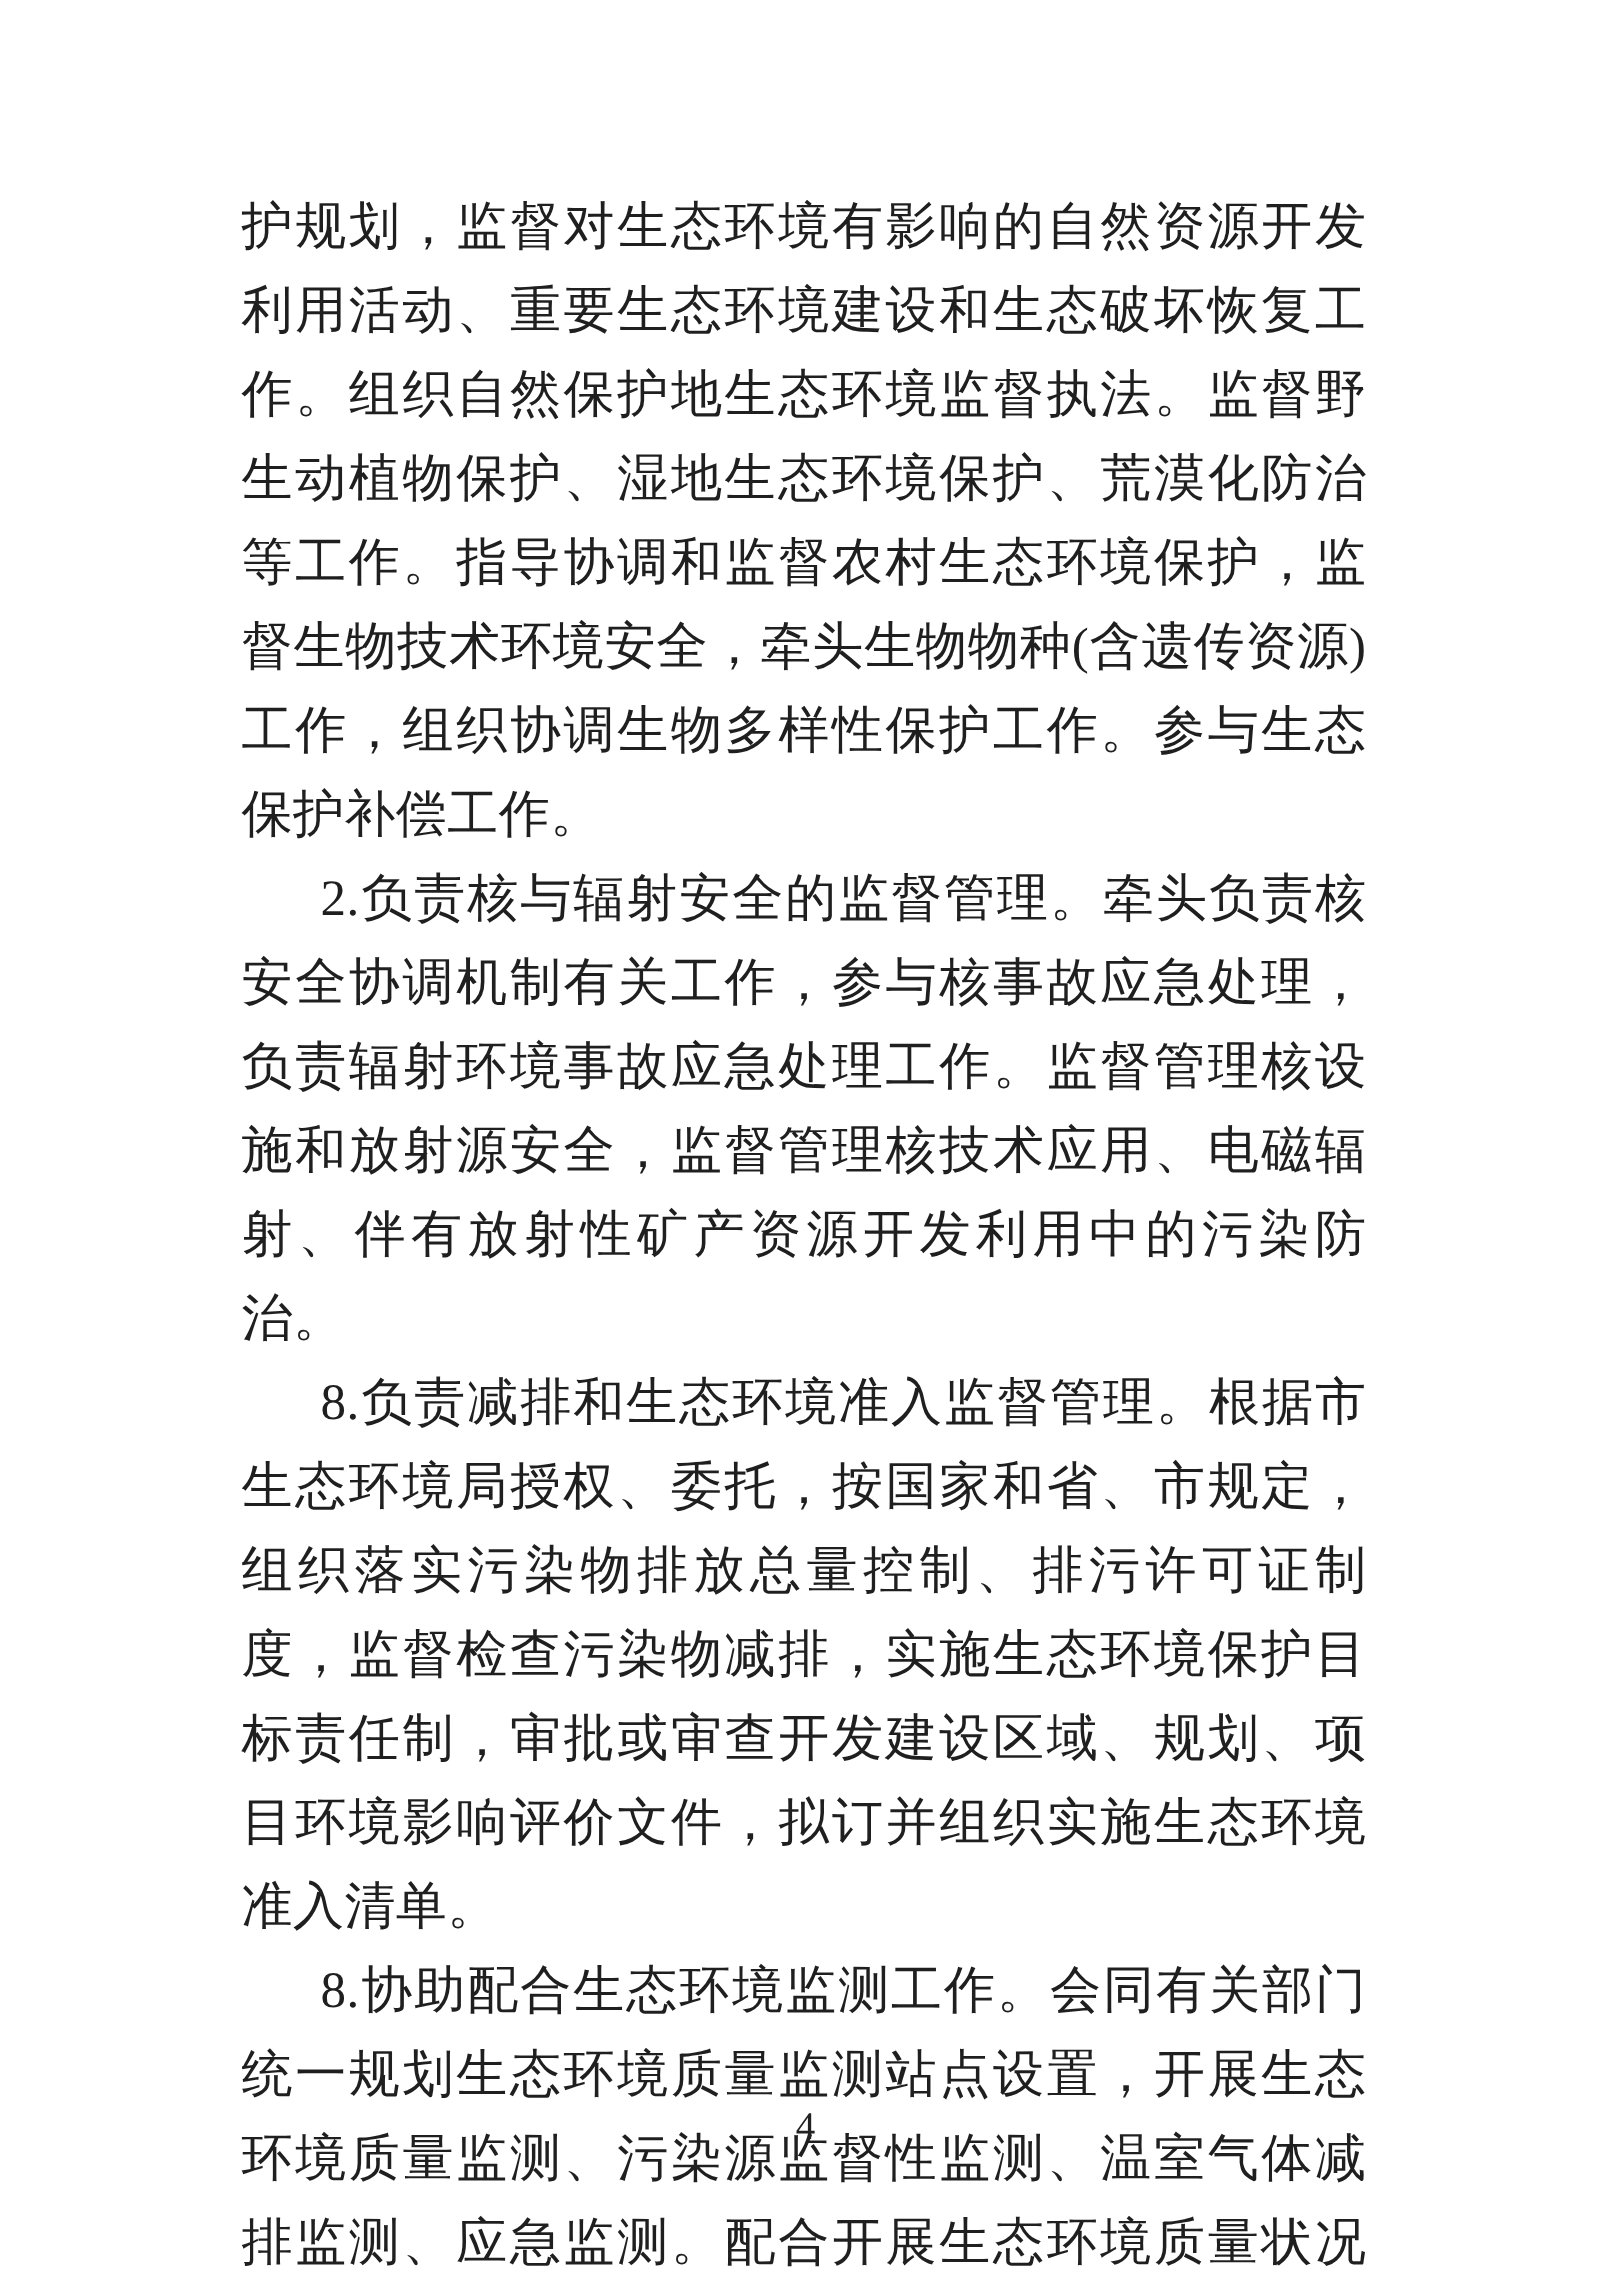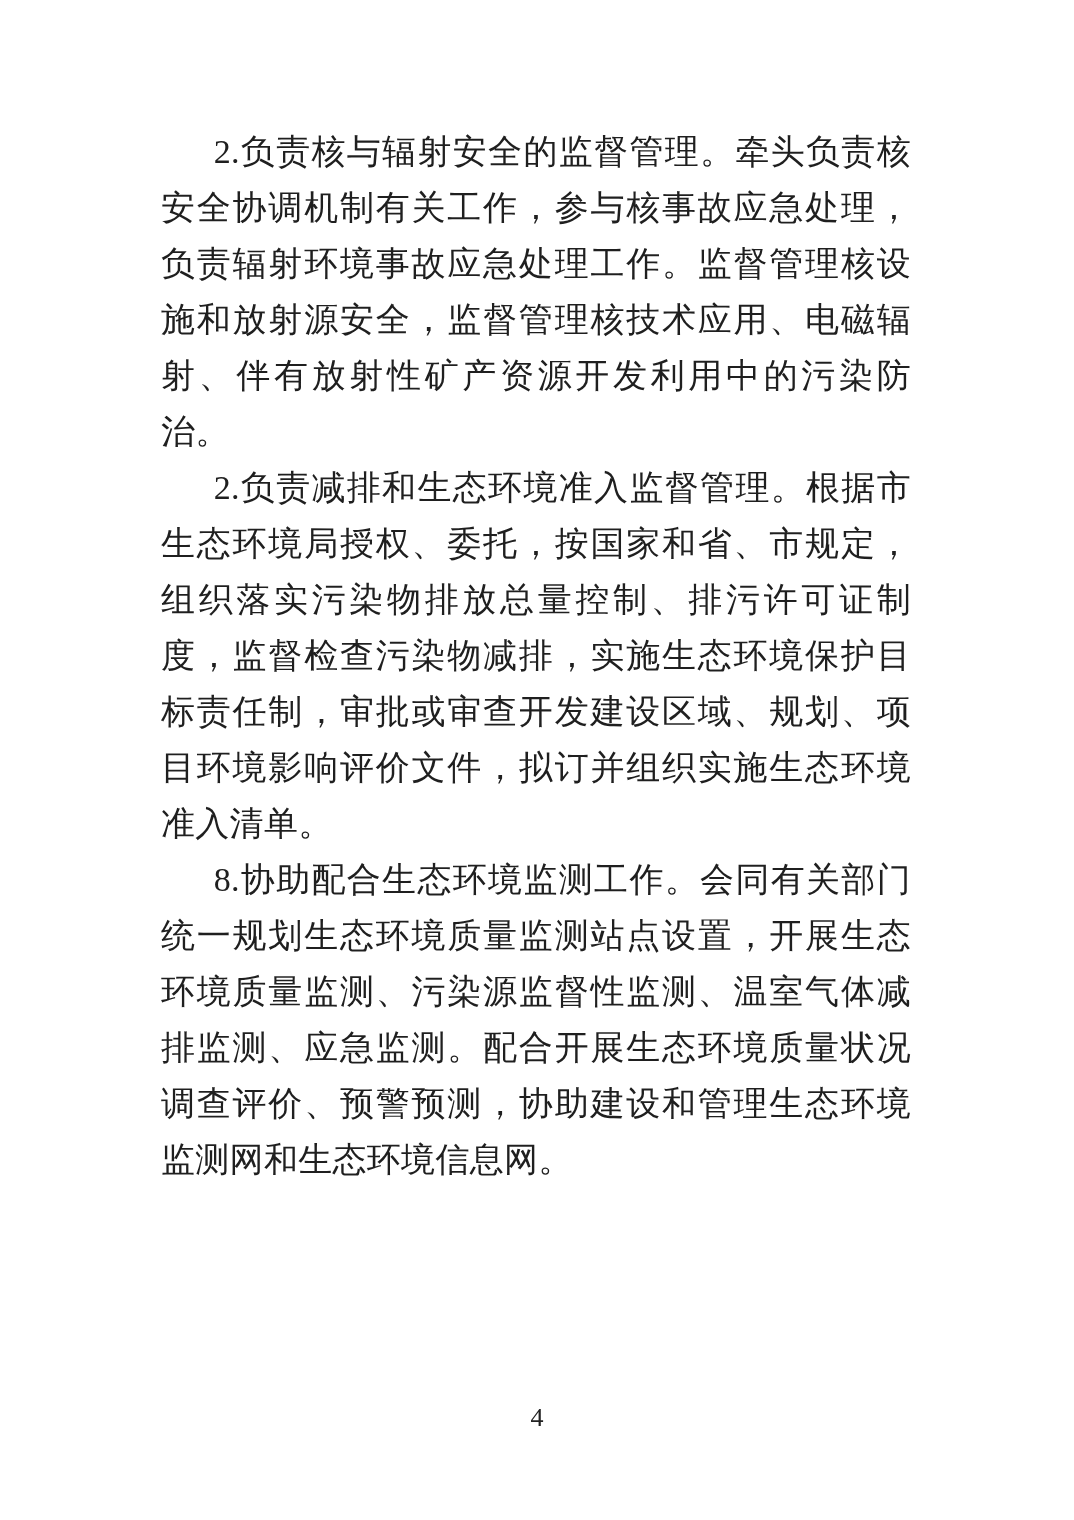--- a/index.html
+++ b/index.html
@@ -51,20 +51,21 @@
     font-size: 26px;
     line-height: 40px;
     letter-spacing: 0;
   }
 </style>
 </head>
 <body>
 
 <div class="page">
   <main class="content">
+    <p class="para">护规划，监督对生态环境有影响的自然资源开发利用活动、重要生态环境建设和生态破坏恢复工作。组织自然保护地生态环境监督执法。监督野生动植物保护、湿地生态环境保护、荒漠化防治等工作。指导协调和监督农村生态环境保护，监督生物技术环境安全，牵头生物物种(含遗传资源)工作，组织协调生物多样性保护工作。参与生态保护补偿工作。</p>
     <p class="para indent">2.负责核与辐射安全的监督管理。牵头负责核安全协调机制有关工作，参与核事故应急处理，负责辐射环境事故应急处理工作。监督管理核设施和放射源安全，监督管理核技术应用、电磁辐射、伴有放射性矿产资源开发利用中的污染防治。</p>
-    <p class="para indent">2.负责减排和生态环境准入监督管理。根据市生态环境局授权、委托，按国家和省、市规定，组织落实污染物排放总量控制、排污许可证制度，监督检查污染物减排，实施生态环境保护目标责任制，审批或审查开发建设区域、规划、项目环境影响评价文件，拟订并组织实施生态环境准入清单。</p>
+    <p class="para indent">8.负责减排和生态环境准入监督管理。根据市生态环境局授权、委托，按国家和省、市规定，组织落实污染物排放总量控制、排污许可证制度，监督检查污染物减排，实施生态环境保护目标责任制，审批或审查开发建设区域、规划、项目环境影响评价文件，拟订并组织实施生态环境准入清单。</p>
     <p class="para indent">8.协助配合生态环境监测工作。会同有关部门统一规划生态环境质量监测站点设置，开展生态环境质量监测、污染源监督性监测、温室气体减排监测、应急监测。配合开展生态环境质量状况调查评价、预警预测，协助建设和管理生态环境监测网和生态环境信息网。</p>
   </main>
   <footer class="page-footer">
     <span class="page-number">4</span>
   </footer>
 </div>
 
 </body></html>

